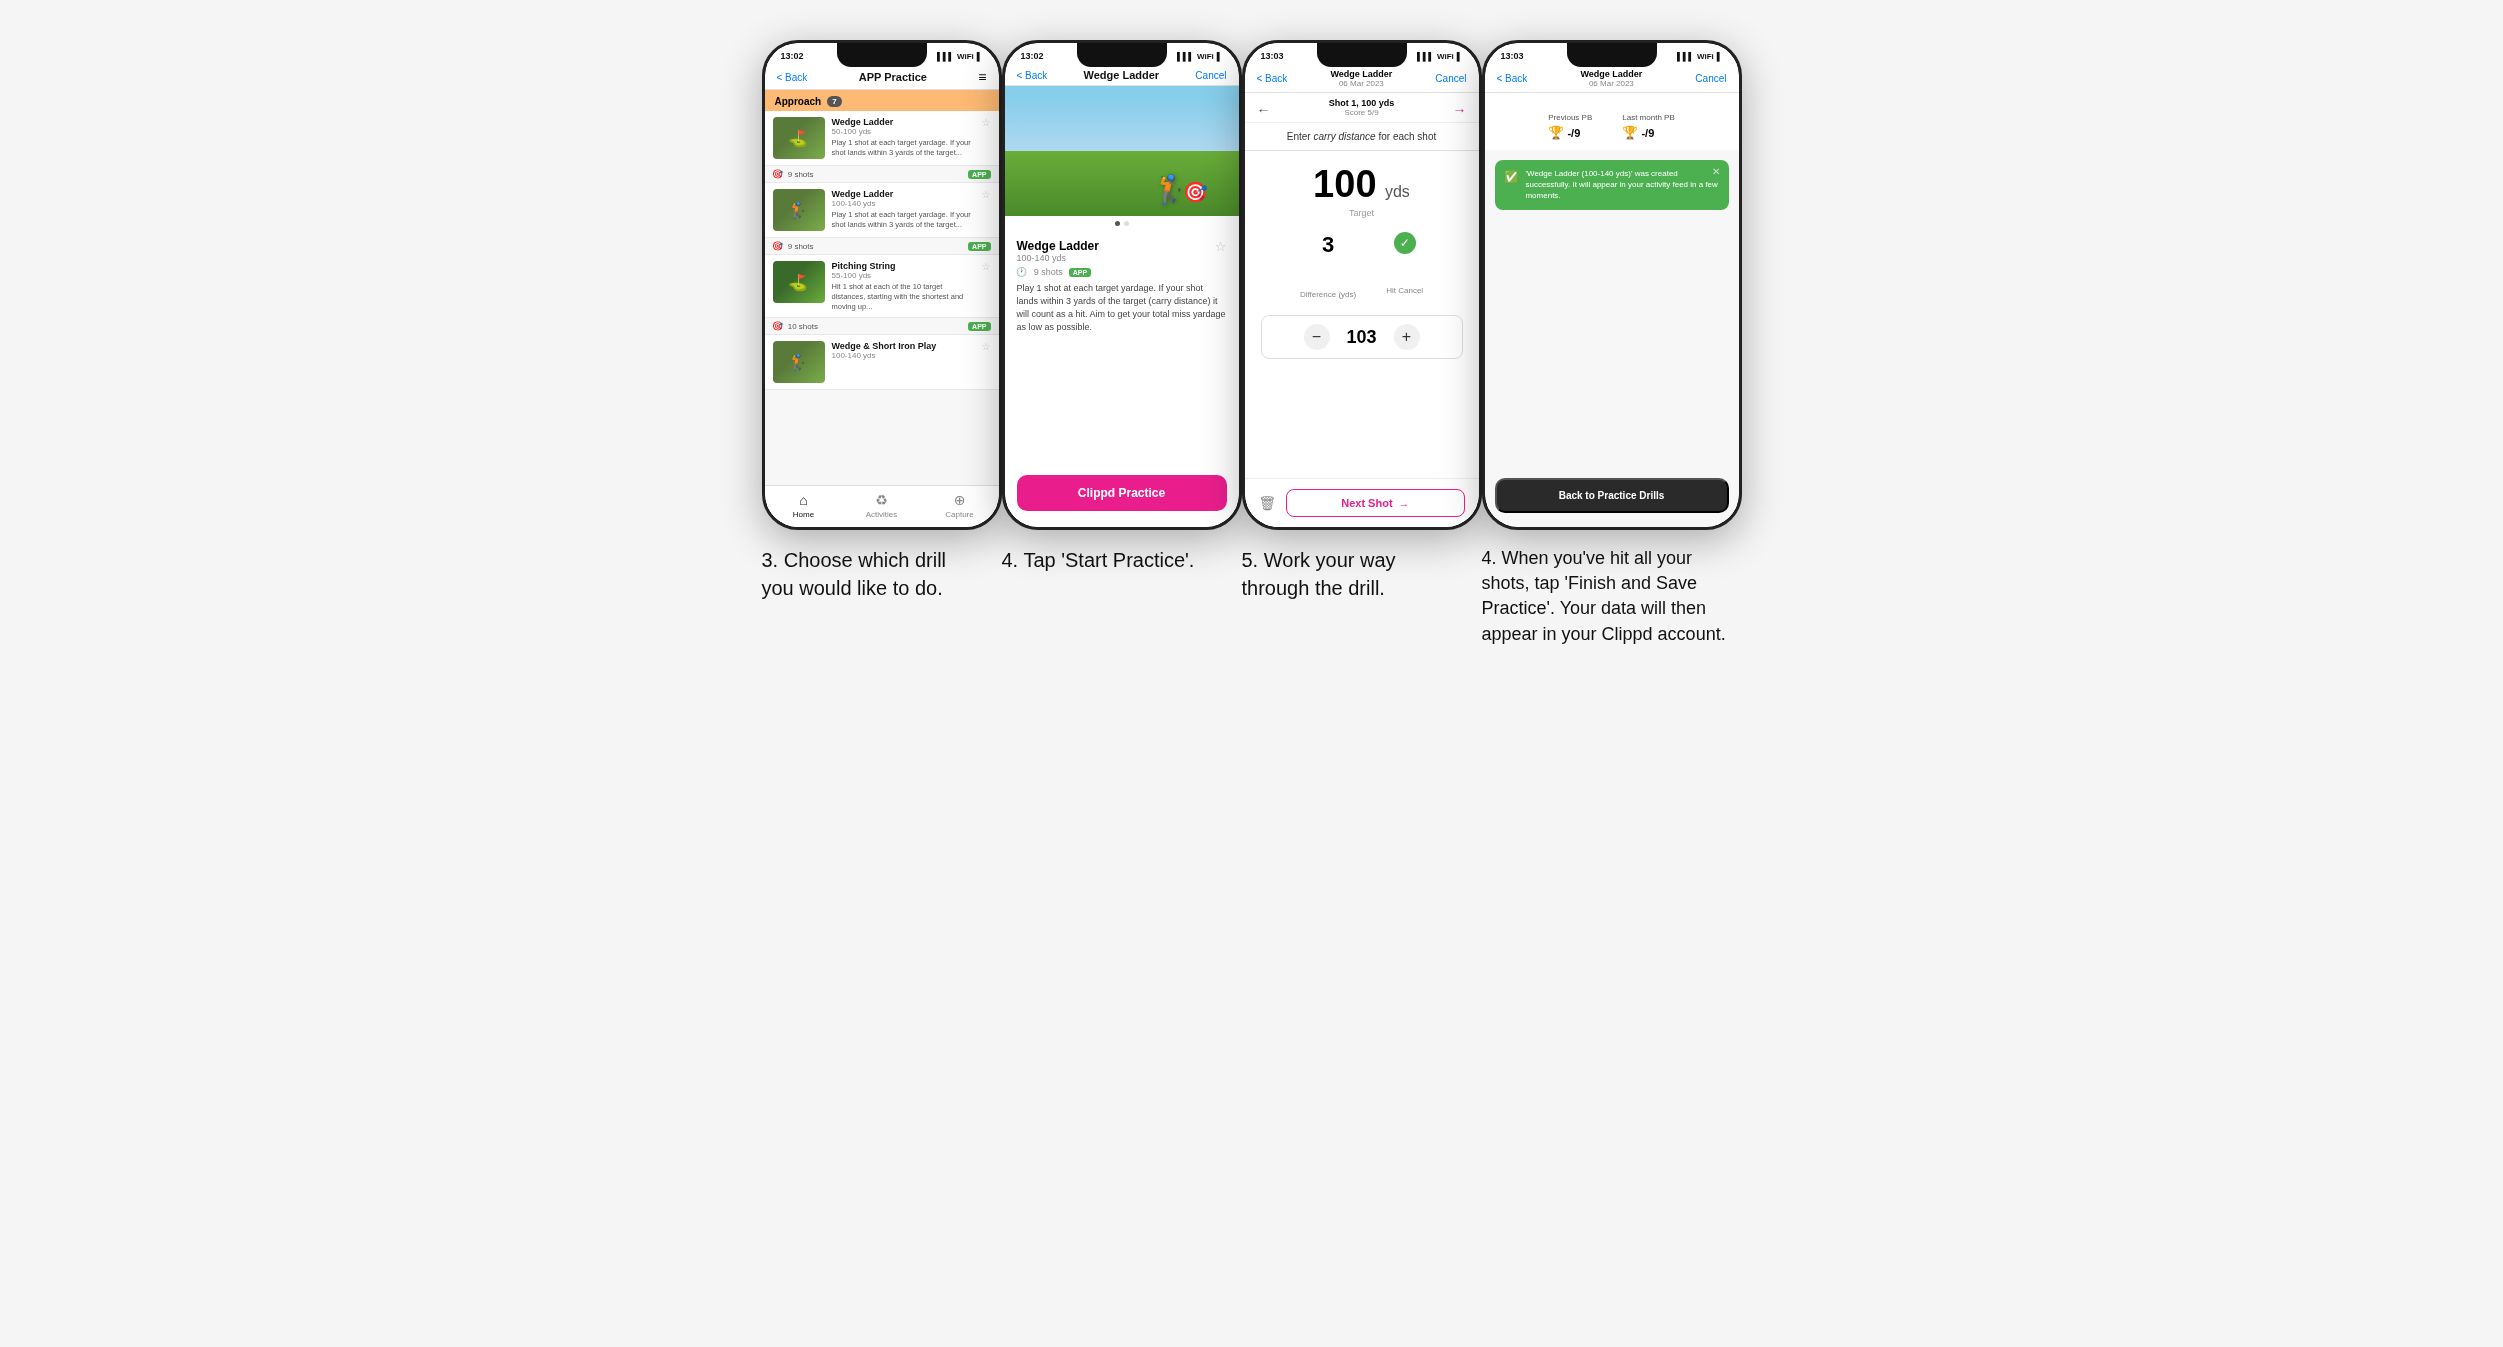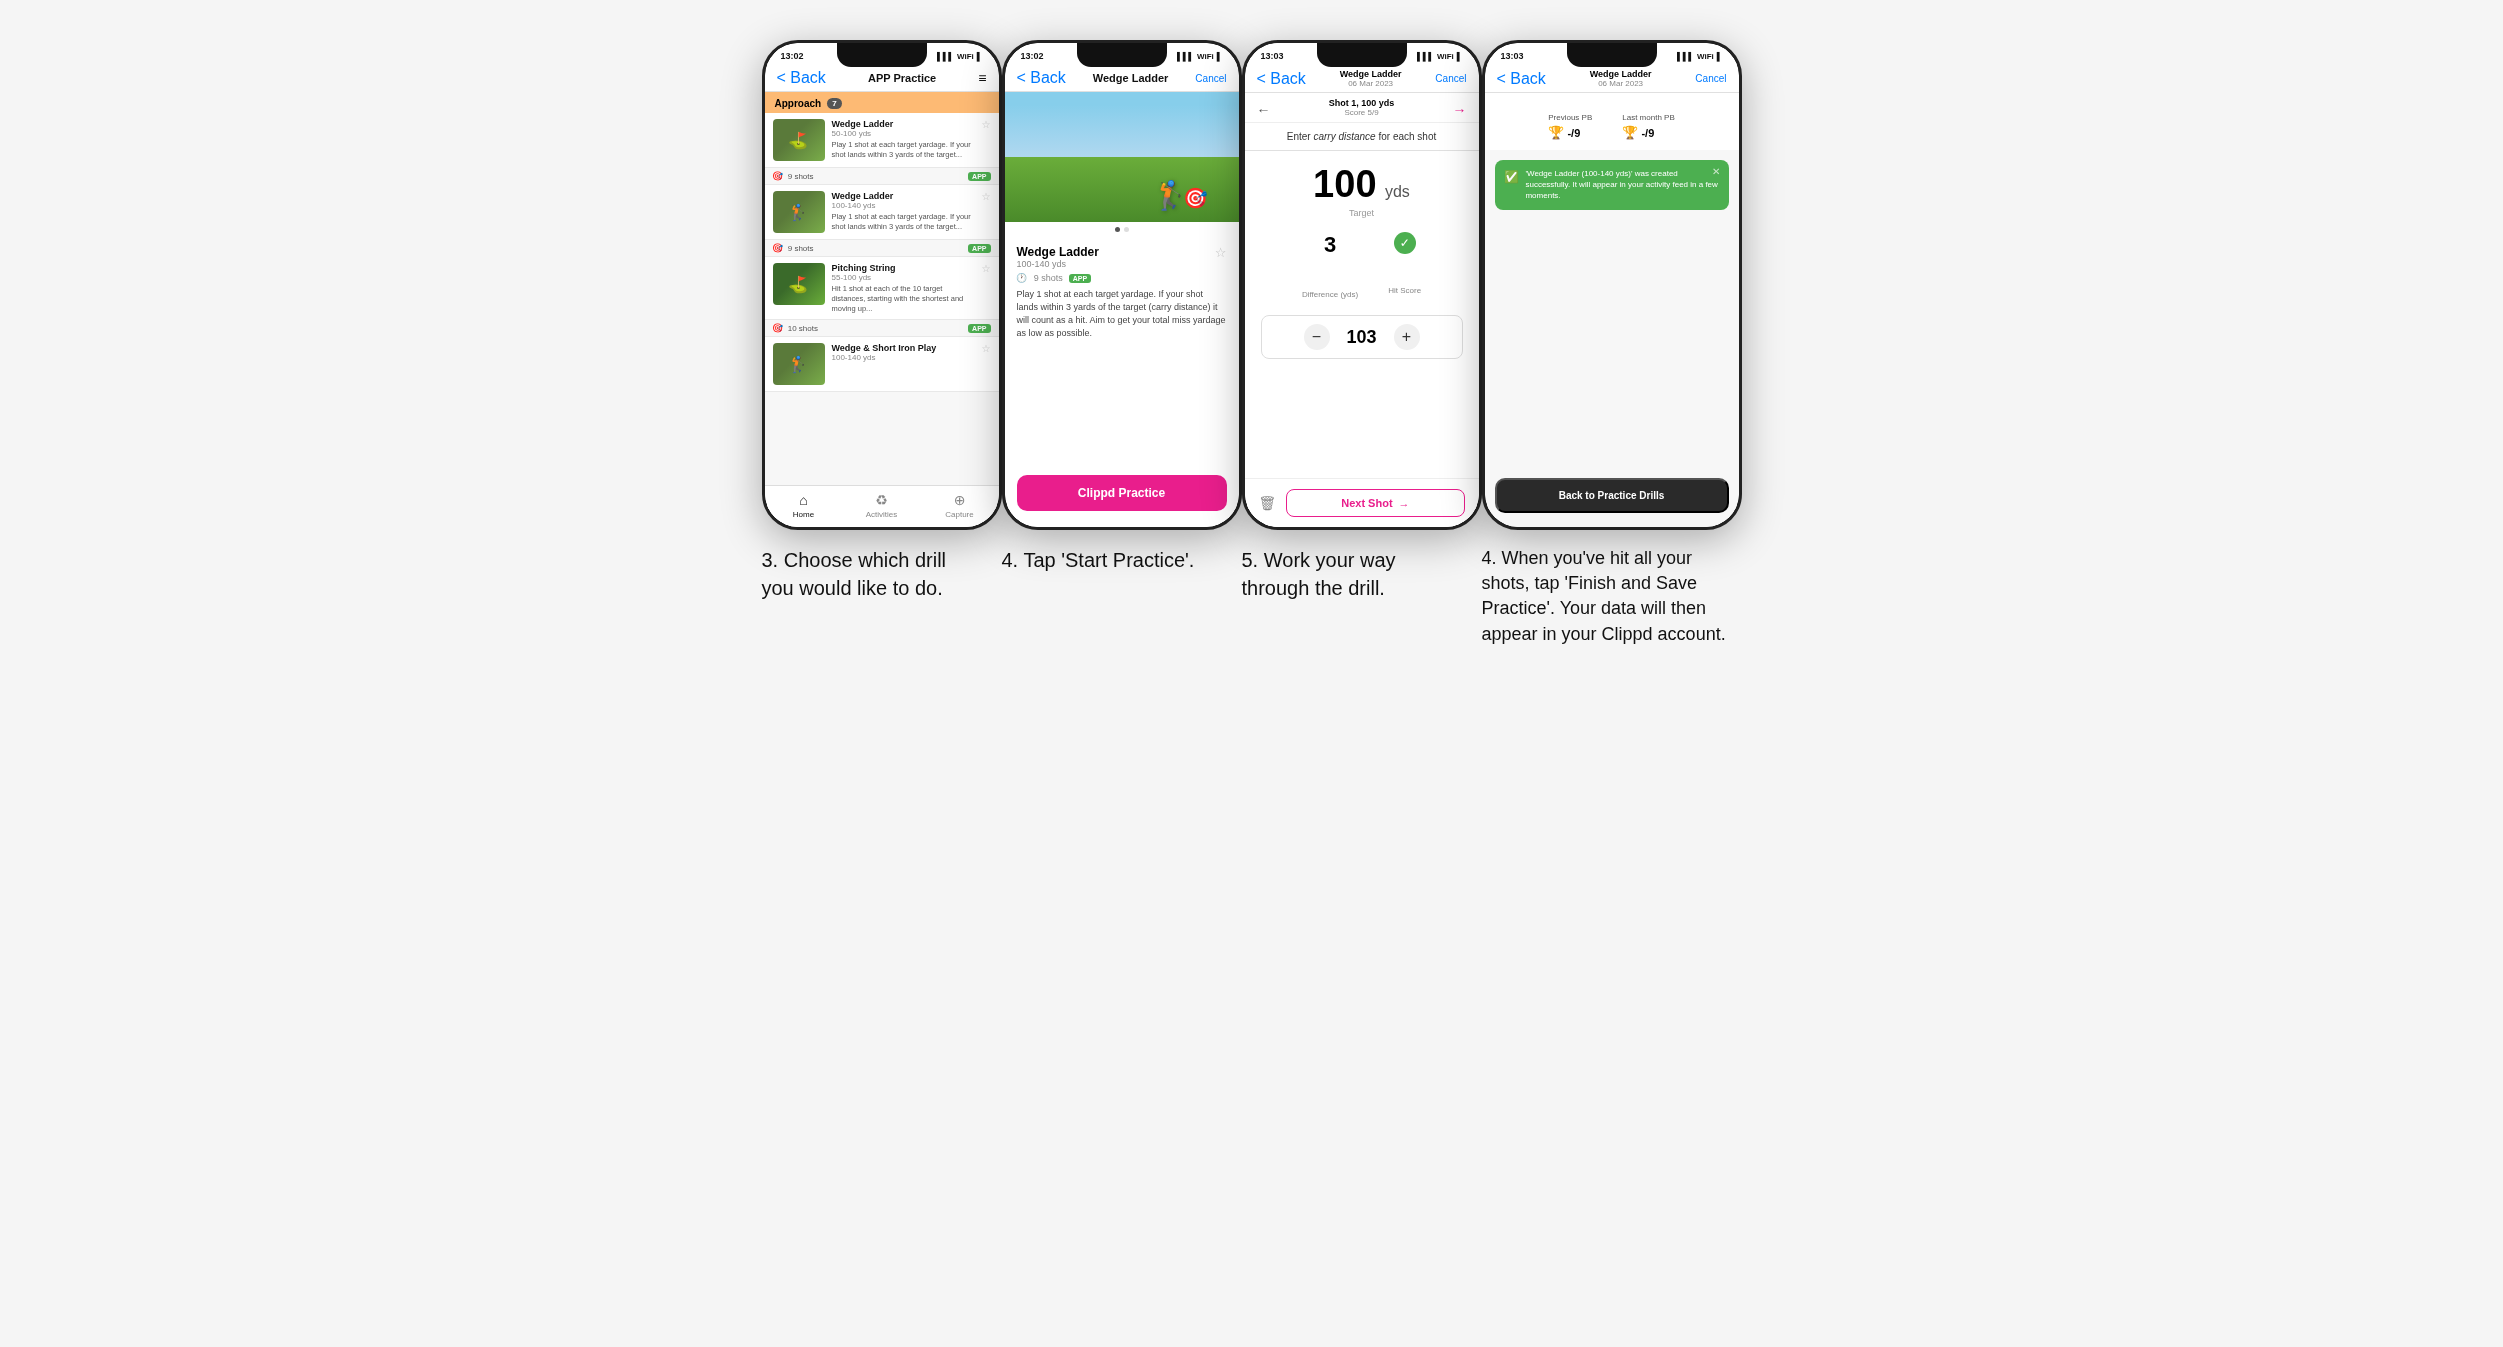--- a/index.html
+++ b/index.html
@@ -65,21 +65,21 @@
     }
     .status-icons { display: flex; gap: 3px; align-items: center; font-size: 8px; }
     .nav-bar {
       display: flex;
       align-items: center;
       justify-content: space-between;
       padding: 4px 12px;
       border-bottom: 0.5px solid #e0e0e0;
       background: #fff;
     }
-    .nav-back { color: #007aff; font-size: 16px; display: flex; align-items: center; gap: 2px; }
+    .nav-back { color: #007aff; font-size: 10px; display: flex; align-items: center; gap: 2px; }
     .nav-title { font-size: 11px; font-weight: 600; color: #111; text-align: center; }
     .nav-right { font-size: 10px; color: #007aff; }
     .nav-menu { font-size: 14px; color: #111; }
     
     .app-screen { background: #f7f7f7; height: 100%; }
     .section-header {
       display: flex;
       align-items: center;
       gap: 6px;
       padding: 6px 10px 4px;
@@ -621,21 +621,21 @@
             <span class="target-unit">yds</span>
             <div class="target-label">Target</div>
           </div>
           <div class="stats-row">
             <div class="stat-item">
               <div class="stat-value">3</div>
               <div class="stat-label">Difference (yds)</div>
             </div>
             <div class="stat-item">
               <div class="hit-target-icon">✓</div>
-              <div class="stat-label">Hit Score</div>
+              <div class="stat-label">Hit Cancel</div>
             </div>
           </div>
           <div class="input-row">
             <div class="stepper-btn">−</div>
             <div class="input-value">103</div>
             <div class="stepper-btn">+</div>
           </div>
           <div class="next-shot-bar">
             <span class="trash-icon">🗑</span>
             <button class="next-shot-btn">

